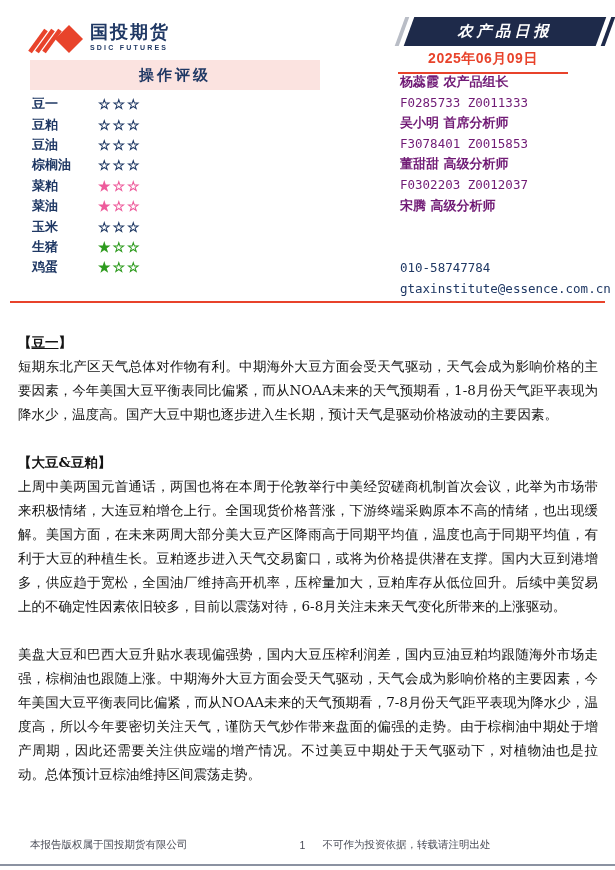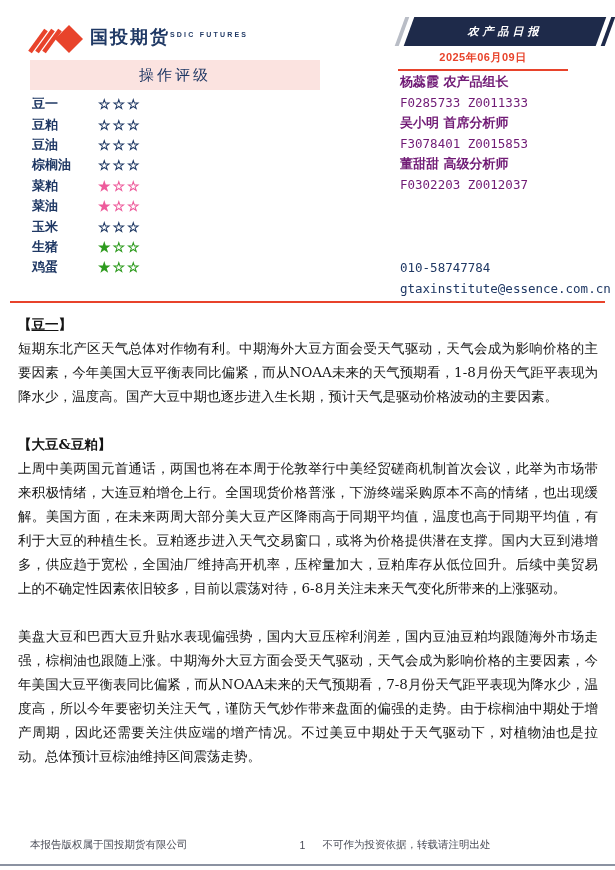--- a/index.html
+++ b/index.html
@@ -2,43 +2,43 @@
 <html><head>
 <meta charset="utf-8">
 <style>
   html,body{margin:0;padding:0;background:#ffffff;}
   .page{position:relative;width:615px;height:870px;background:#ffffff;overflow:hidden;
         font-family:"Liberation Sans",sans-serif;}
 
   
   .logo{position:absolute;left:28px;top:17px;display:flex;align-items:center;}
   .logo-mark{width:58px;height:40px;}
-  .logo-text{margin-left:4px;display:flex;line-height:1;}
+  .logo-text{margin-left:4px;display:flex;flex-direction:column;line-height:1;}
   .logo-cn{font-size:18px;font-weight:bold;color:#1F3864;letter-spacing:2px;}
   .logo-en{font-size:7px;font-weight:bold;color:#1F3864;letter-spacing:2.2px;margin-top:3px;}
 
   .banner{position:absolute;left:398px;top:17px;width:214px;height:29px;}
   .banner-bg{position:absolute;left:11px;right:11px;top:0;bottom:0;background:#1E2A4A;
              transform:skewX(-20deg);}
   .banner-slash-l{position:absolute;left:2px;top:0;bottom:0;width:4px;background:#b9bdc6;
              transform:skewX(-20deg);}
   .banner-slash-r{position:absolute;right:2px;top:0;bottom:0;width:4px;background:#1E2A4A;
              transform:skewX(-20deg);}
   .banner-label{position:absolute;inset:0;display:flex;align-items:center;justify-content:center;
-             color:#ffffff;font-size:11px;font-weight:bold;font-style:italic;
+             color:#ffffff;font-size:15px;font-weight:bold;font-style:italic;
              font-family:"DejaVu Serif",serif;letter-spacing:4px;}
 
   .date-block{position:absolute;left:398px;top:50px;width:170px;text-align:center;
-              color:#E8432B;font-size:11px;font-weight:bold;padding-bottom:4px;
+              color:#E8432B;font-size:14px;font-weight:bold;padding-bottom:4px;
               border-bottom:2px solid #E8432B;letter-spacing:0.5px;}
 
   
   .rating-title-box{position:absolute;left:30px;top:60px;width:290px;height:30px;
               background:#FBE3E0;display:flex;align-items:center;justify-content:center;}
-  .rating-title{color:#1F3864;font-size:15px;font-weight:normal;letter-spacing:3px;
+  .rating-title{color:#1F3864;font-size:15px;font-weight:bold;letter-spacing:3px;
               font-family:"DejaVu Serif",serif;}
   .rating-rows{position:absolute;left:32px;top:94px;width:290px;}
   .rating-row{display:flex;align-items:center;height:20.4px;}
   .rating-label{width:66px;color:#1F3864;font-size:13px;font-weight:bold;
               font-family:"DejaVu Serif",serif;}
   .rating-stars{font-size:14px;font-weight:bold;letter-spacing:2px;}
 
   
   .analysts{position:absolute;left:400px;top:72px;width:210px;color:#701a75;}
   .an-name{font-size:13px;font-weight:bold;font-family:"DejaVu Serif",serif;
@@ -47,21 +47,21 @@
            height:20.6px;line-height:20.6px;}
   .contact{position:absolute;left:400px;top:257px;width:212px;color:#1F3864;}
   .contact-phone{font-size:12.5px;font-family:"DejaVu Sans Mono",monospace;
            height:21px;line-height:21px;}
   .contact-email{font-size:12.5px;font-family:"DejaVu Sans Mono",monospace;
            height:21px;line-height:21px;color:#1F3864;text-decoration:none;display:block;}
 
   .divider{position:absolute;left:10px;right:10px;top:301px;height:2px;background:#E8432B;}
 
   
-  .main{position:absolute;left:18px;top:312px;width:580px;color:#141414;
+  .main{position:absolute;left:18px;top:330px;width:580px;color:#141414;
         font-family:"DejaVu Serif",serif;font-size:13.5px;line-height:24px;}
   .section{margin-bottom:24px;}
   .section-title{font-weight:bold;}
   .section-body{text-align:justify;}
   .u-link{text-decoration:underline;}
 
   
   .footer{position:absolute;left:30px;right:40px;top:838px;display:flex;
           align-items:center;font-size:10.5px;color:#4a4d58;}
   .footer-left{flex:1;text-align:left;}
@@ -139,20 +139,21 @@
     </div>
   </div>
 
   <div class="analysts">
     <div class="an-name">杨蕊霞 农产品组长</div>
     <div class="an-codes">F0285733 Z0011333</div>
     <div class="an-name">吴小明 首席分析师</div>
     <div class="an-codes">F3078401 Z0015853</div>
     <div class="an-name">董甜甜 高级分析师</div>
     <div class="an-codes">F0302203 Z0012037</div>
+    <div class="an-name">宋腾 高级分析师</div>
   </div>
 
   <div class="contact">
     <div class="contact-phone">010-58747784</div>
     <a class="contact-email" href="#">gtaxinstitute@essence.com.cn</a>
   </div>
 
   <div class="divider"></div>
 
   <div class="main">

